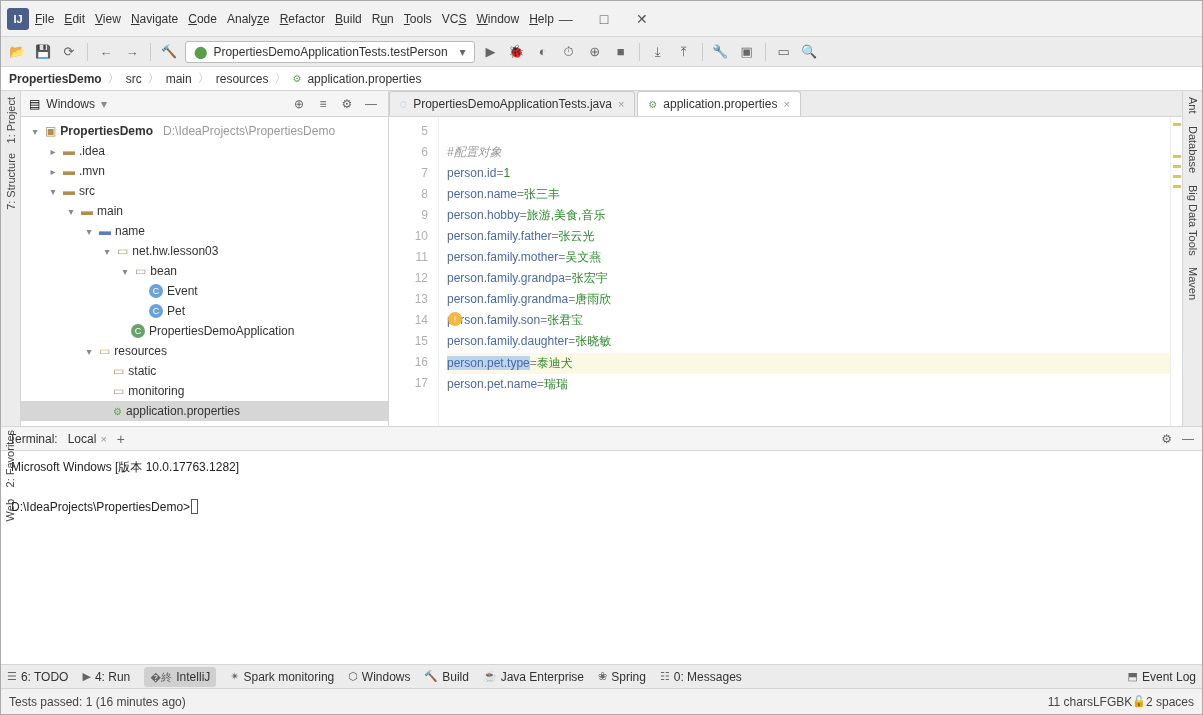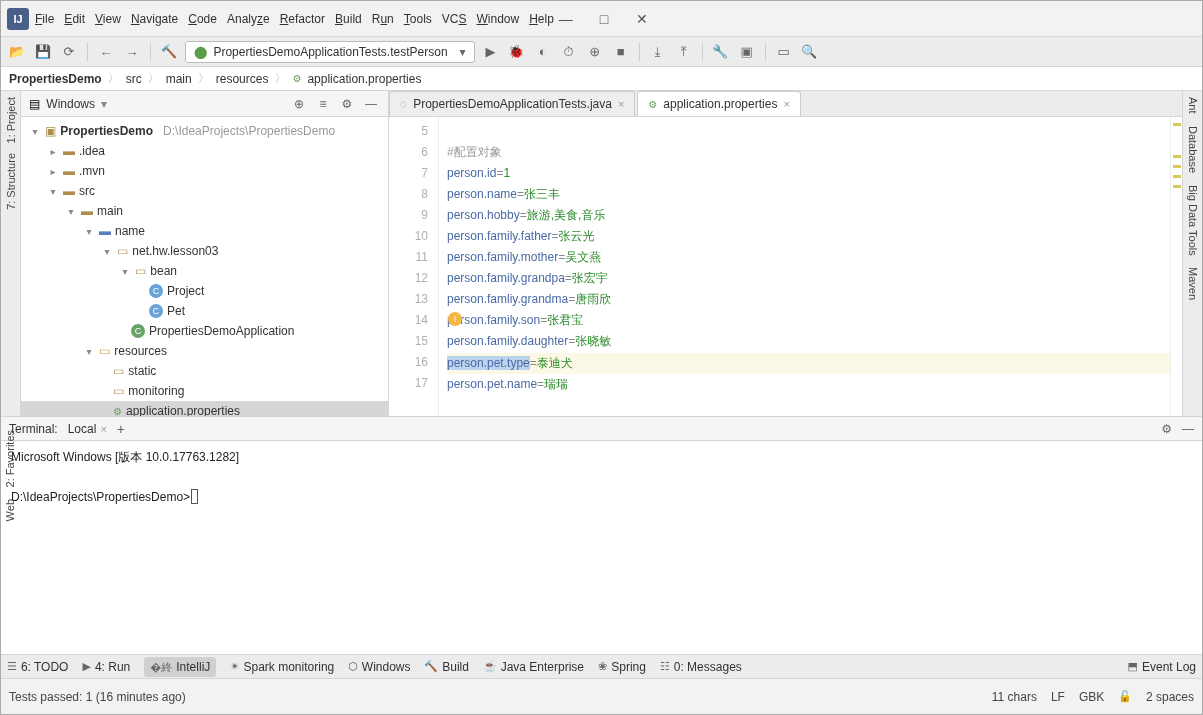--- a/index.html
+++ b/index.html
@@ -55,21 +55,21 @@
 
 
 .editor-wrap { flex:1; display:flex; flex-direction:column; min-width:0;}
 .tabs { height:26px; background:#ececec; border-bottom:1px solid #d5d5d5; display:flex; align-items:flex-end;}
 .tab { height:25px; display:flex; align-items:center; padding:0 10px; gap:6px; border:1px solid #ccc; border-bottom:none; background:#eee; margin-right:2px; border-top-left-radius:3px; border-top-right-radius:3px; color:#333;}
 .tab.active { background:#fff; }
 .tab .close { color:#999; font-size:11px;}
 .editor { flex:1; display:flex; background:#fff; font-family: "JetBrains Mono", Consolas, monospace; position:relative; }
 .gutter { width:50px; background:#fff; border-right:1px solid #eee; color:#b0b0b0; text-align:right; padding:4px 10px 0 0; line-height:21px; font-family: Consolas, monospace;}
 .code { flex:1; padding:4px 0 0 8px; line-height:21px; white-space:pre; font-family: Consolas, monospace; font-size:13px; color:#333;}
-.code .cmt { color:#999; }
+.code .cmt { color:#999; font-style:italic;}
 .code .key { color:#4a6aa5; }
 .code .eq { color:#888; }
 .code .val { color:#2a8a2a; }
 .code .hline { background:#fcf8e6; display:inline-block; width:100%;}
 .code .sel { background:#bcd4ee; }
 .editor-lamp { position:absolute; left:59px; top:calc(4px + 21px*9 + 2px); width:14px; height:14px; background:#f5b840; border-radius:7px; font-size:9px; color:#fff; display:flex; align-items:center; justify-content:center;}
 .marker-strip { width:12px; background:#fff; border-left:1px solid #eee; position:relative;}
 .marker-strip .mk { position:absolute; left:2px; width:8px; height:3px;}
 .mk.warn { background:#d8c85a; }
 
@@ -89,21 +89,21 @@
 .cursor-box { display:inline-block; width:7px; height:15px; border:1px solid #555; vertical-align:text-bottom; margin-left:1px;}
 
 
 .bottombar { height:24px; background:#ececec; border-top:1px solid #d5d5d5; display:flex; align-items:center; padding:0 6px; gap:14px;}
 .bottombar .bbtn { display:flex; align-items:center; gap:4px; color:#333; cursor:default; font-size:12px;}
 .bottombar .bbtn.active { background:#d0d0d0; padding:2px 6px; border-radius:3px;}
 .bottombar .spacer { flex:1;}
 .bb-icon { font-size:11px; color:#666;}
 
 
-.statusbar { height:36px; background:#f2f2f2; border-top:1px solid #d5d5d5; display:flex; align-items:center; padding:0 8px; gap:14px; color:#444; font-size:11px;}
+.statusbar { height:26px; background:#f2f2f2; border-top:1px solid #d5d5d5; display:flex; align-items:center; padding:0 8px; color:#444; font-size:11px;}
 .statusbar .spacer { flex:1;}
 .lock { font-size:11px;}
 </style>
 </head>
 <body>
 
 <div class="titlebar">
   <div class="logo">IJ</div>
   <div class="menubar">
     <span><u>F</u>ile</span>
@@ -235,21 +235,21 @@
       </div>
       <div class="tree-row">
         <span class="indent" style="width:94px"></span>
           <span class="tw">▾</span>
         <span class="ic-pkg">▭</span>
         <span>bean</span>
       </div>
       <div class="tree-row">
         <span class="indent" style="width:124px"></span>
         <span class="ic-class">C</span>
-        <span>Project</span>
+        <span>Event</span>
       </div>
       <div class="tree-row">
         <span class="indent" style="width:124px"></span>
         <span class="ic-class">C</span>
         <span>Pet</span>
       </div>
       <div class="tree-row">
         <span class="indent" style="width:106px"></span>
         <span class="ic-class" style="background:#6aa36a">C</span>
         <span>PropertiesDemoApplication</span>

